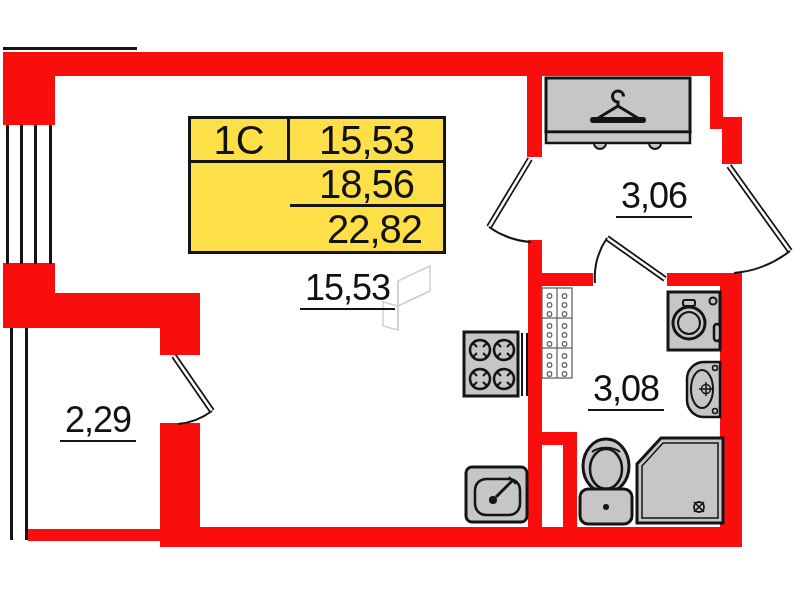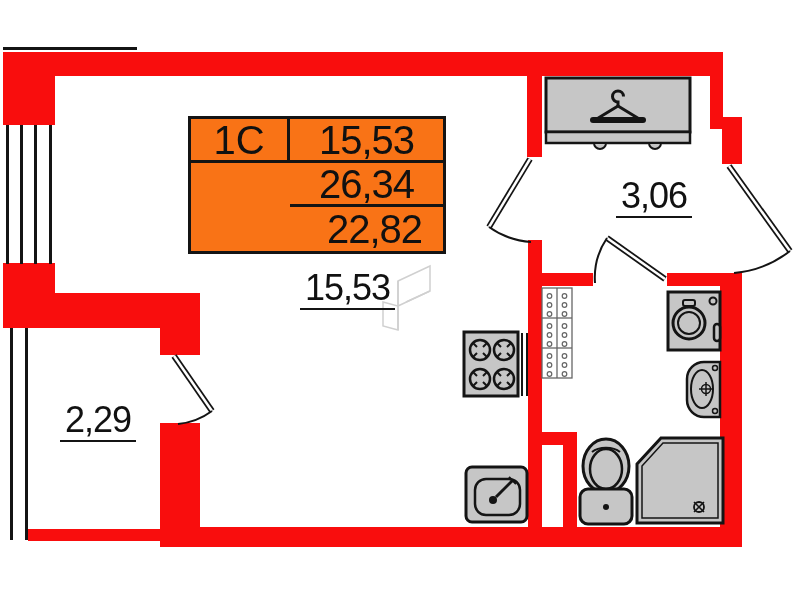--- a/index.html
+++ b/index.html
@@ -16,21 +16,21 @@
   .ln{fill:none;stroke:var(--outline);}
   .wln{fill:none;stroke:#fff;}
   .dot{fill:var(--outline);stroke:none;}
   .riser-box{fill:#fff;stroke:var(--muted);}
   .riser-ln{stroke:var(--muted);fill:none;}
   .riser-c{fill:#fff;stroke:var(--muted);}
   .wm{fill:none;stroke:var(--watermark);}
   .area-label{position:absolute;font-size:36px;line-height:1.05;letter-spacing:-1px;
       border-bottom:2.5px solid var(--outline);padding:0 5px 1px 5px;white-space:nowrap;}
   #info-table{position:absolute;left:188px;top:116px;width:252px;height:132px;
-      border:3px solid var(--outline);background:#f97316;display:grid;
+      border:3px solid var(--outline);background:#fde047;display:grid;
       grid-template-columns:99px 1fr;grid-template-rows:44px 44px 1fr;}
   #info-table div{display:flex;align-items:center;justify-content:center;line-height:1;}
   .it-type{grid-area:1/1;border-right:3px solid var(--outline);border-bottom:3px solid var(--outline);font-size:40px;}
   .it-living{grid-area:1/2;border-bottom:3px solid var(--outline);font-size:40px;letter-spacing:-1px;}
   .it-code{grid-area:2/1/4/2;border-right:3px solid var(--outline);font-size:52px;}
   .it-a1{grid-area:2/2;border-bottom:3px solid var(--outline);font-size:40px;letter-spacing:-1px;}
   .it-a2{grid-area:3/2;font-size:40px;letter-spacing:-1px;padding-left:16px;}
 </style>
 </head>
 <body>
@@ -191,21 +191,22 @@
       <g>
         <circle cx="699" cy="507" r="5" class="ln" stroke-width="1.8"></circle>
         <path d="M694,502 l10,10 M704,502 l-10,10" class="ln" stroke-width="1.5"></path>
       </g>
     </g>
   </svg>
 
   <div id="info-table">
     <div class="it-type">1С</div>
     <div class="it-living">15,53</div>
-    <div class="it-a1">26,34</div>
+    <div class="it-a1">18,56</div>
     <div class="it-a2">22,82</div>
   </div>
 
   <div class="area-label" style="left:300px;top:269px;">15,53</div>
   <div class="area-label" style="left:616px;top:177px;">3,06</div>
+  <div class="area-label" style="left:588px;top:370px;">3,08</div>
   <div class="area-label" style="left:60px;top:401px;text-align:right;">2,29</div>
 
 </div>
 
 </body></html>

